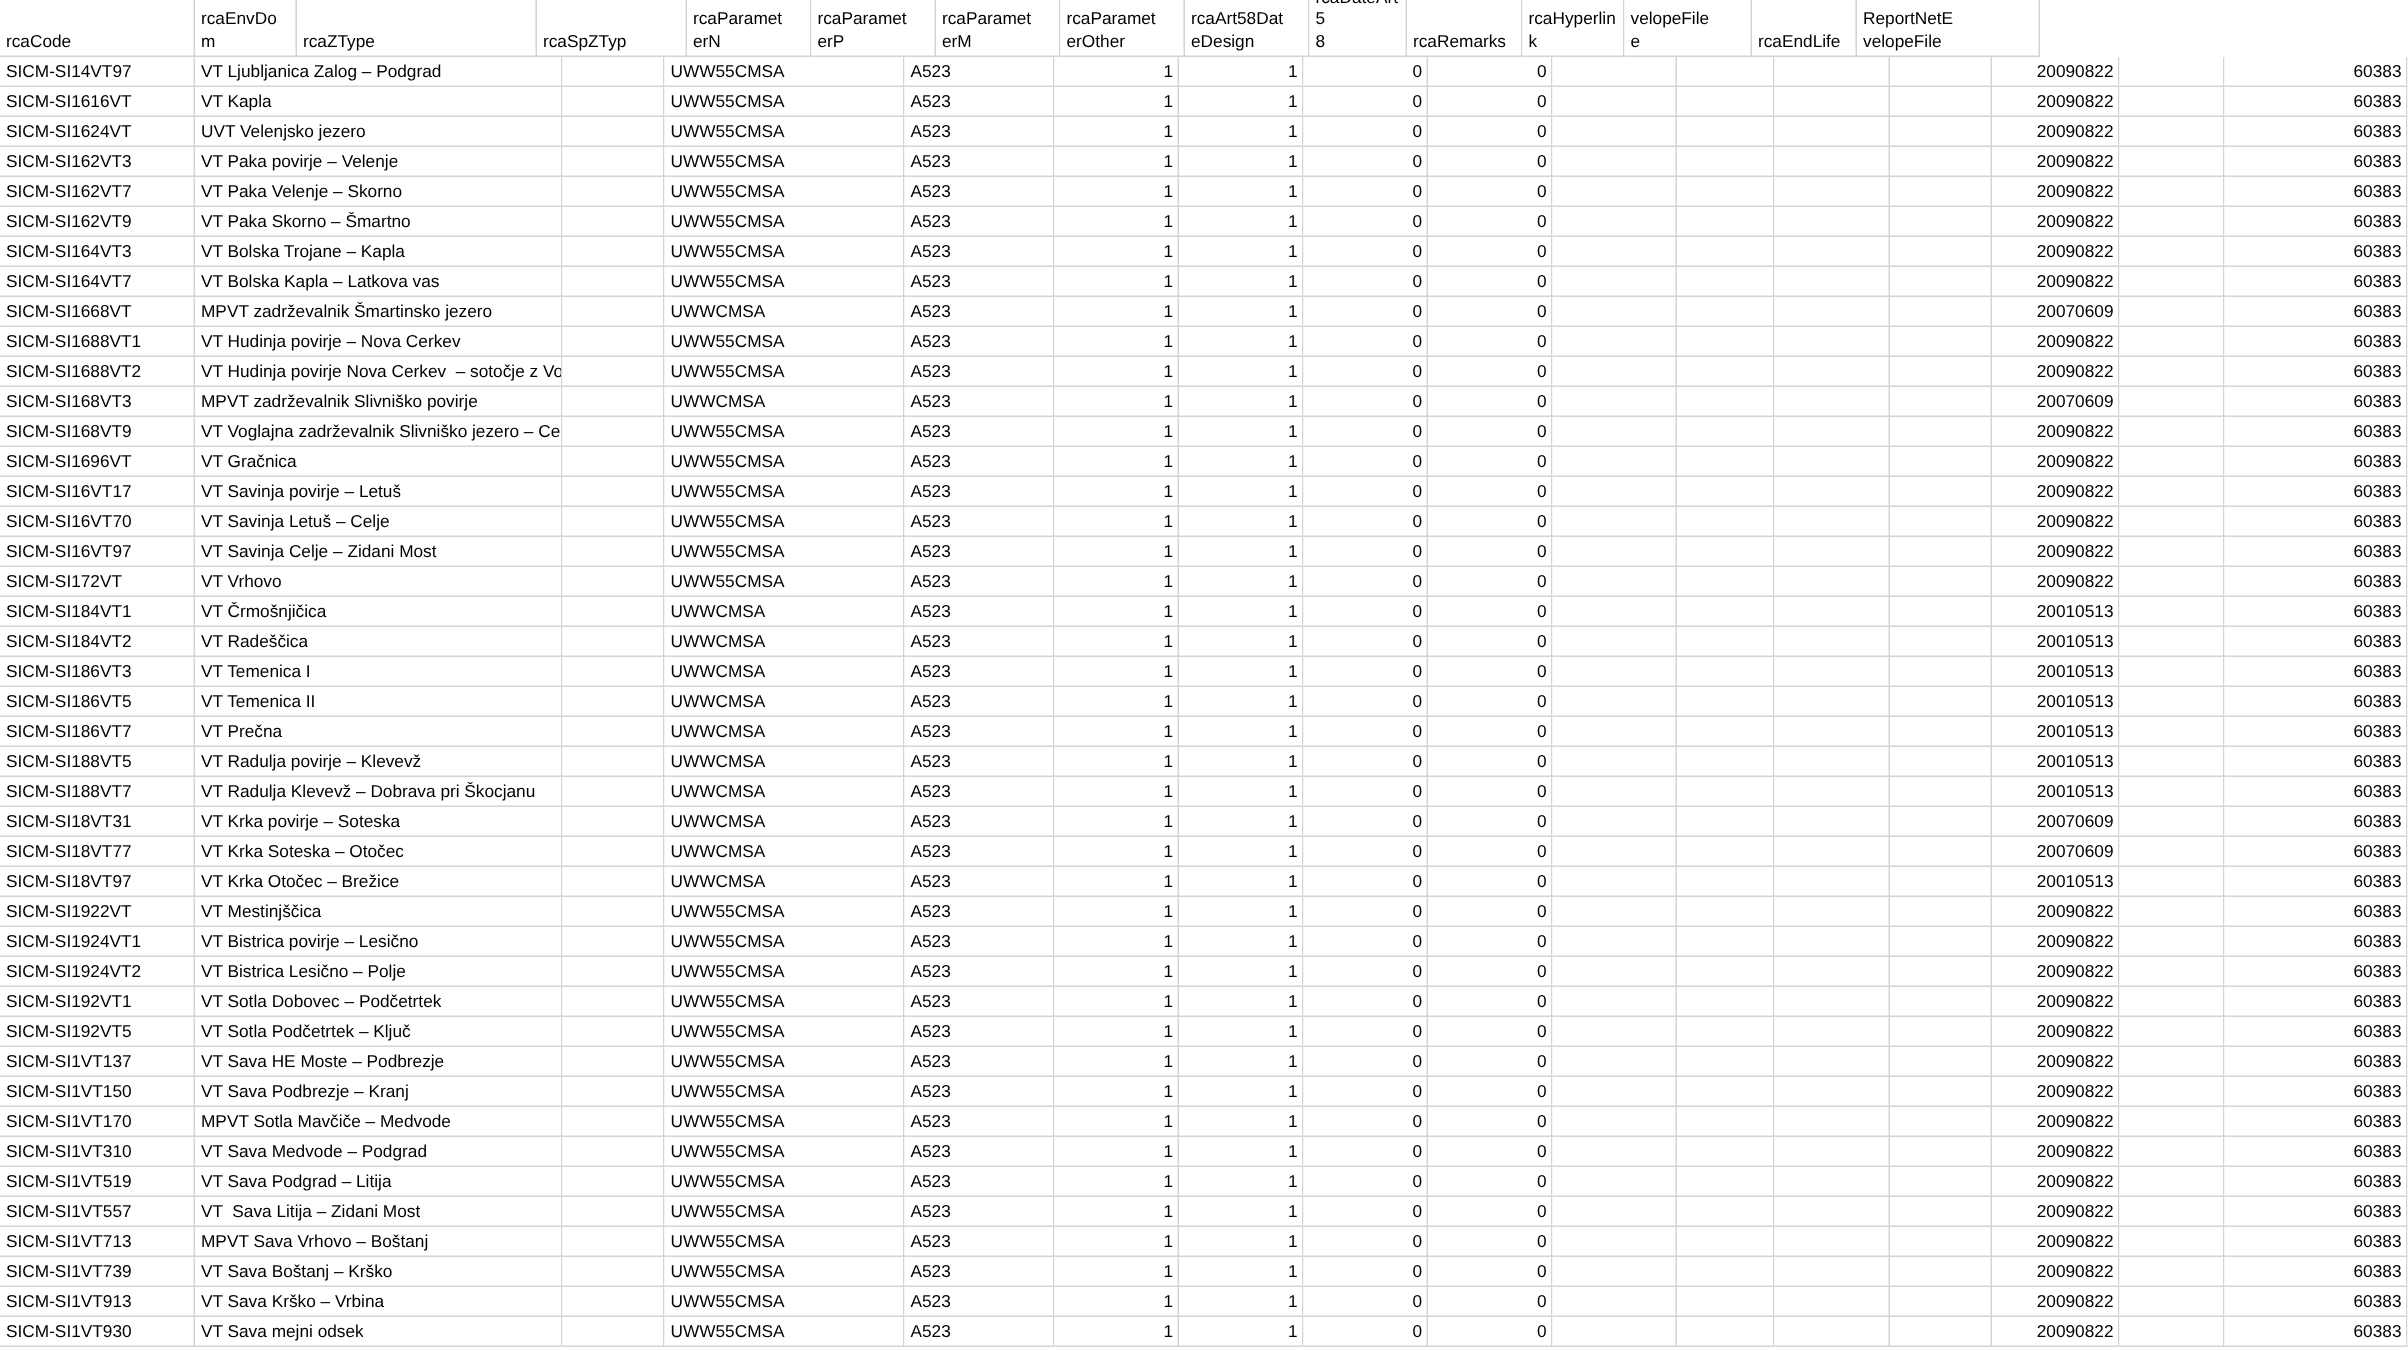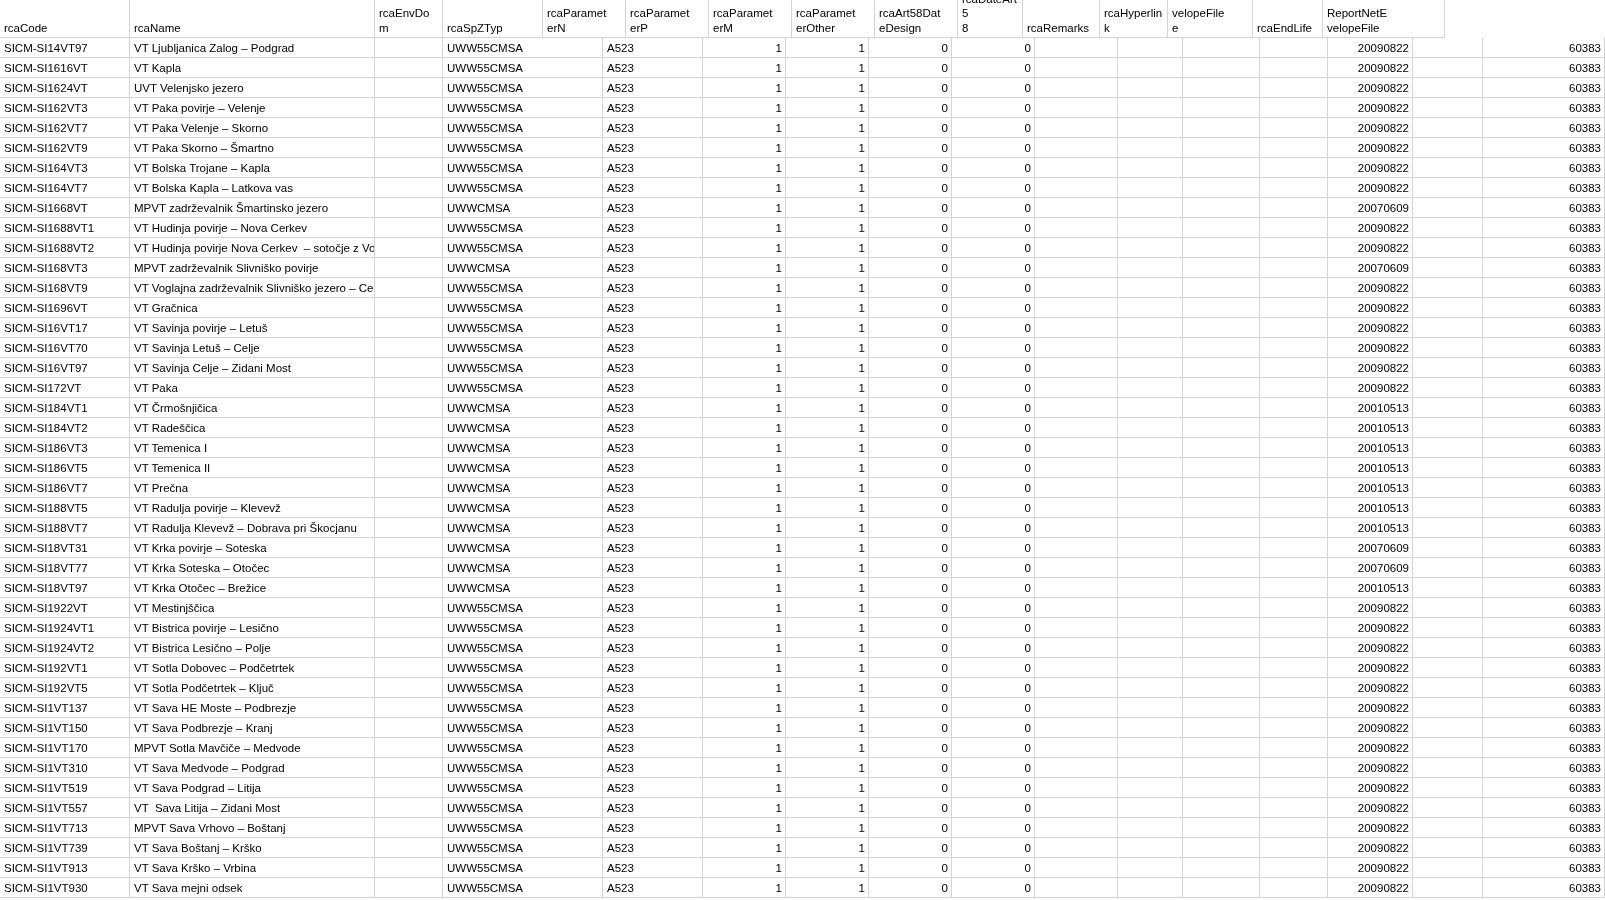--- a/index.html
+++ b/index.html
@@ -43,23 +43,23 @@
     position: relative;
     z-index: 2;
   }
 </style>
 </head>
 <body>
 
 <div id="grid">
     <div class="row header-row">
       <div class="cell" style="width: 130px;">rcaCode</div>
-      <div class="cell" style="width: 245px;">rcaName</div>
       <div class="cell" style="width: 68px;">rcaEnvDo
 m</div>
+      <div class="cell" style="width: 160px;">rcaZType</div>
       <div class="cell" style="width: 100px;">rcaSpZTyp</div>
       <div class="cell" style="width: 83px;">rcaParamet
 erN</div>
       <div class="cell" style="width: 83px;">rcaParamet
 erP</div>
       <div class="cell" style="width: 83px;">rcaParamet
 erM</div>
       <div class="cell" style="width: 83px;">rcaParamet
 erOther</div>
       <div class="cell" style="width: 83px;">rcaArt58Dat
@@ -411,21 +411,21 @@
       <div class="cell" style="width: 65px;"></div>
       <div class="cell" style="width: 77px;"></div>
       <div class="cell" style="width: 68px;"></div>
       <div class="cell num" style="width: 85px;">20090822</div>
       <div class="cell" style="width: 70px;"></div>
       <div class="cell num" style="width: 122px;">60383</div>
     </div>
     <div class="row data-row">
       <div class="cell" style="width: 130px;">SICM-SI172VT</div>
       <div class="cell name-cell" style="width: 245px;">
-        <span class="name-text">VT Paka</span>
+        <span class="name-text">VT Vrhovo</span>
       </div>
       <div class="cell" style="width: 68px;"></div>
       <div class="cell" style="width: 160px;">UWW55CMSA</div>
       <div class="cell" style="width: 100px;">A523</div>
       <div class="cell num" style="width: 83px;">1</div>
       <div class="cell num" style="width: 83px;">1</div>
       <div class="cell num" style="width: 83px;">0</div>
       <div class="cell num" style="width: 83px;">0</div>
       <div class="cell" style="width: 83px;"></div>
       <div class="cell" style="width: 65px;"></div>

